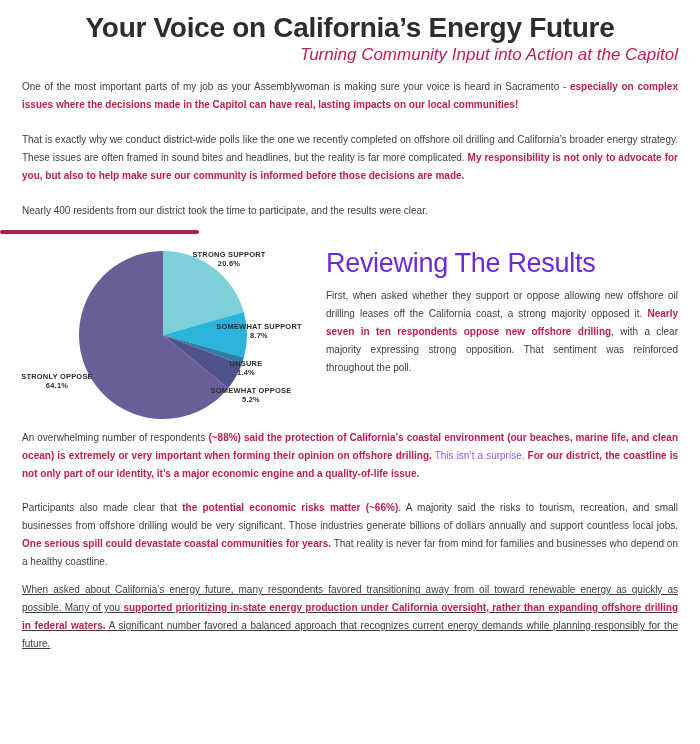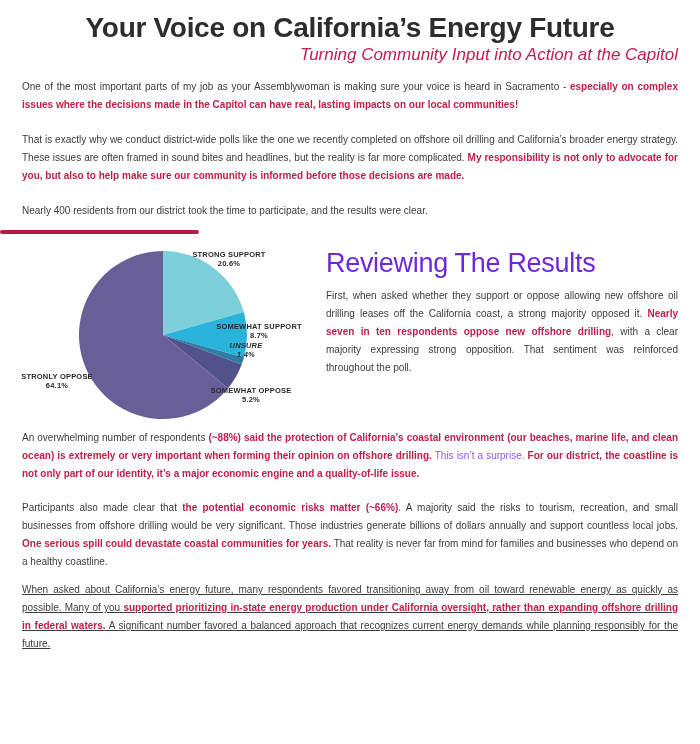--- a/index.html
+++ b/index.html
@@ -105,21 +105,21 @@
           <path d="M 141 92 L 206.06 145.14 A 84 84 0 1 1 141.00 8.00 Z" fill="#685f98"></path>
         </svg>
     <div class="pie-label" style="left: 191px; top: 16px; margin-left: 16px;">
           <div>Strong Support</div>
           <div>20.6%</div>
         </div>
         <div class="pie-label" style="left: 229px; top: 88px; margin-left: 8px;">
           <div>Somewhat Support</div>
           <div>8.7%</div>
         </div>
-        <div class="pie-label" style="left: 224px; top: 107px; font-style: italic;">
+        <div class="pie-label" style="left: 224px; top: 125px;">
           <div>Unsure</div>
           <div>1.4%</div>
         </div>
         <div class="pie-label" style="left: 229px; top: 152px;">
           <div>Somewhat Oppose</div>
           <div>5.2%</div>
         </div>
         <div class="pie-label" style="left: 35px; top: 138px;">
           <div>Stronly Oppose</div>
           <div>64.1%</div>

